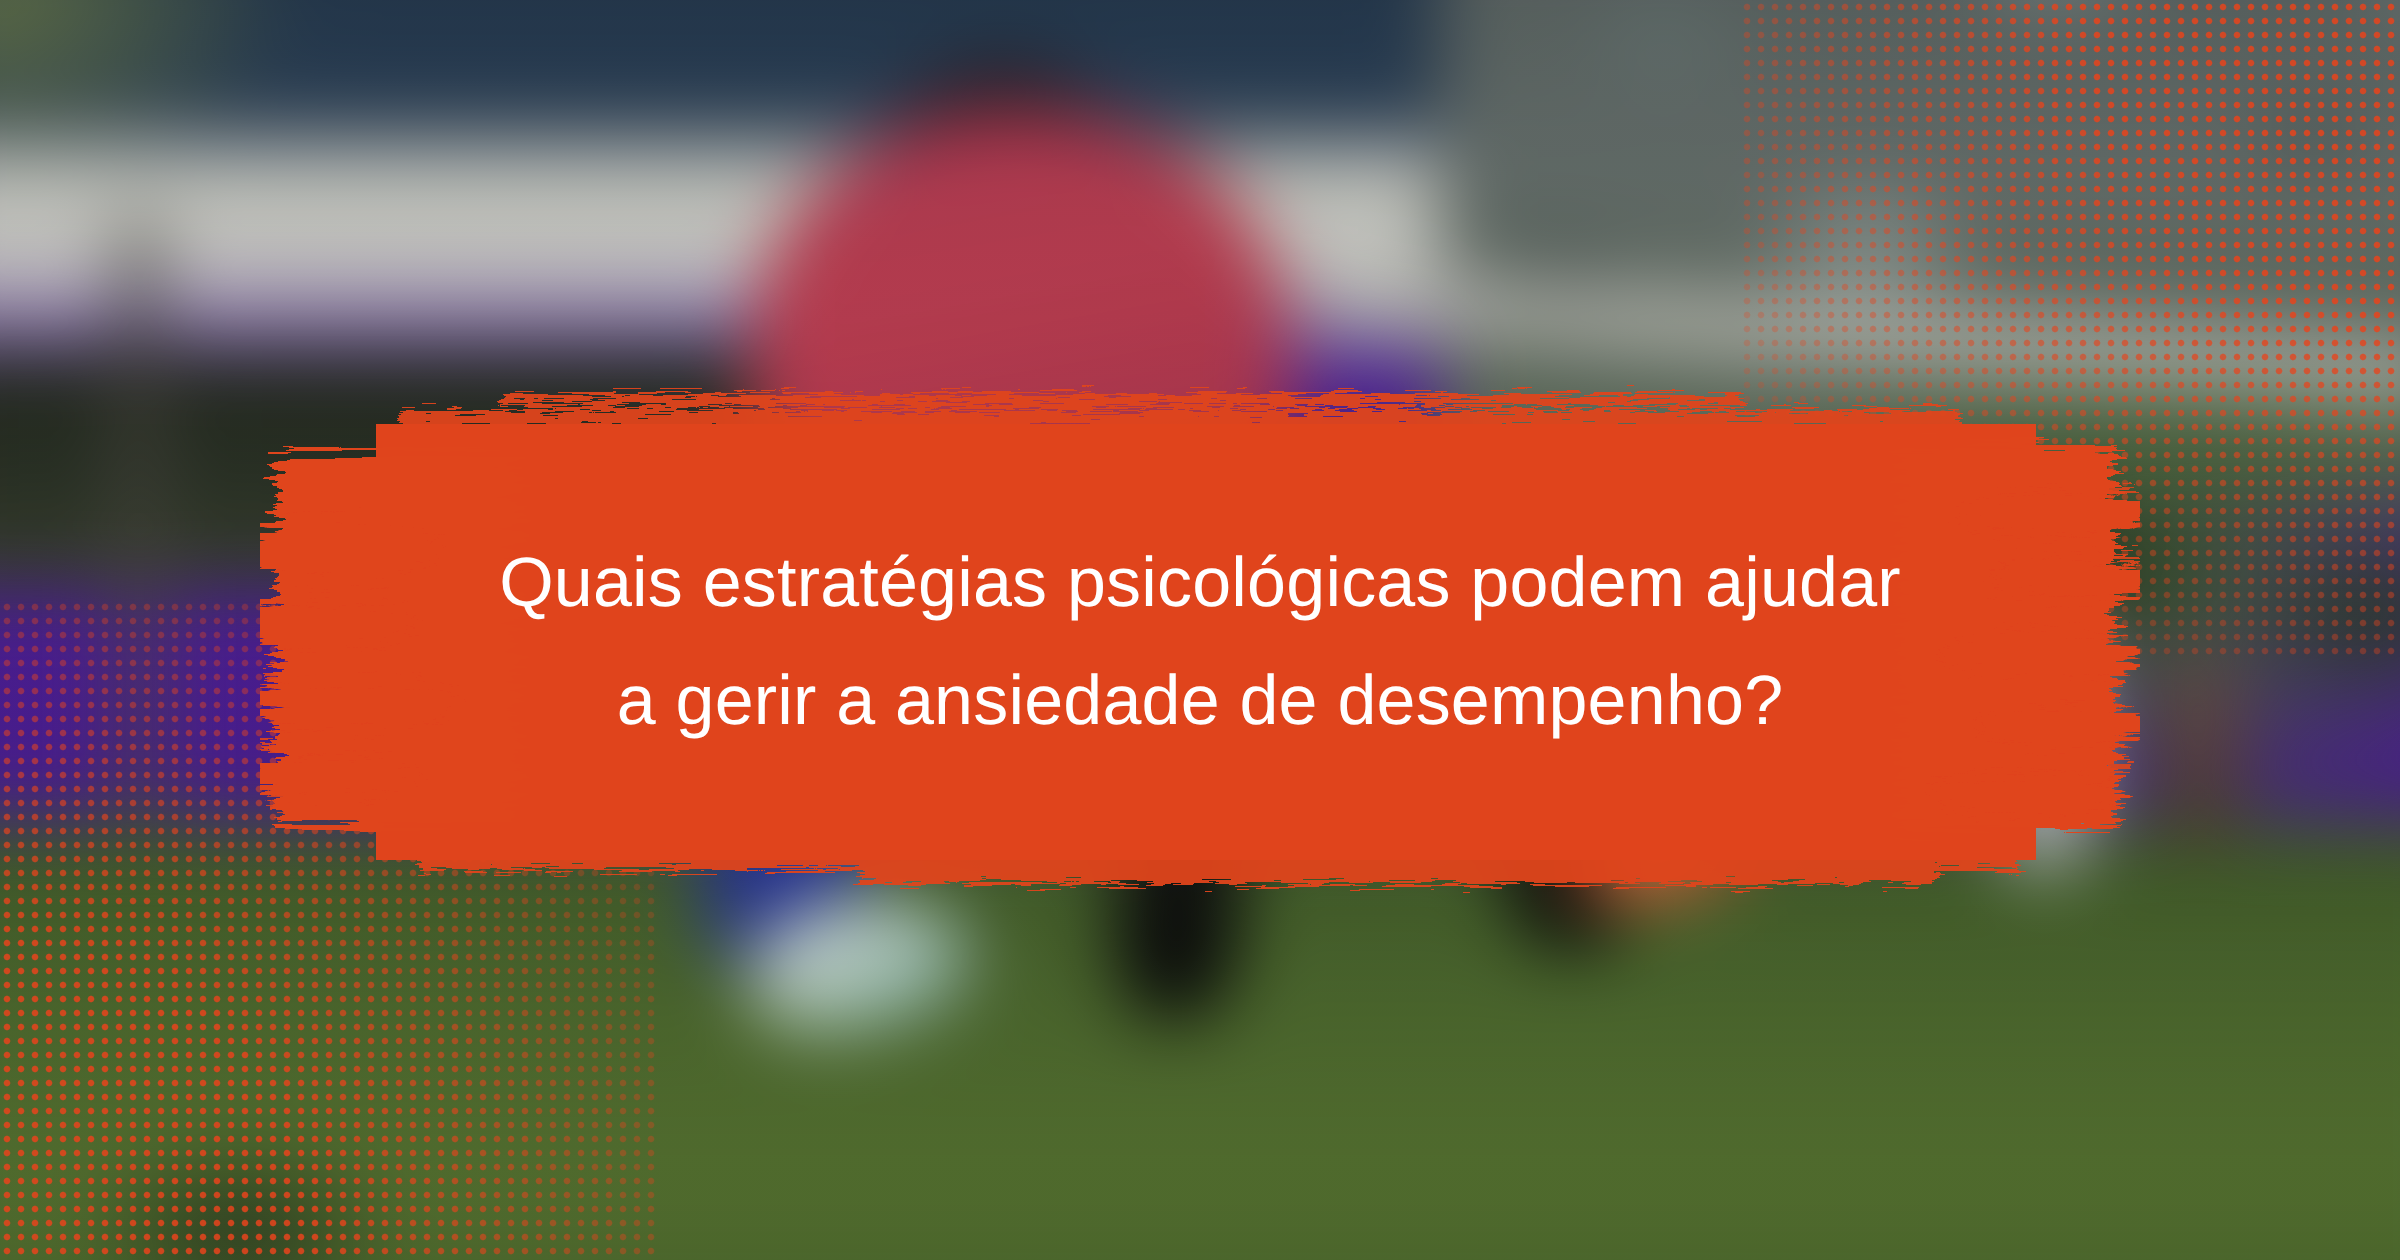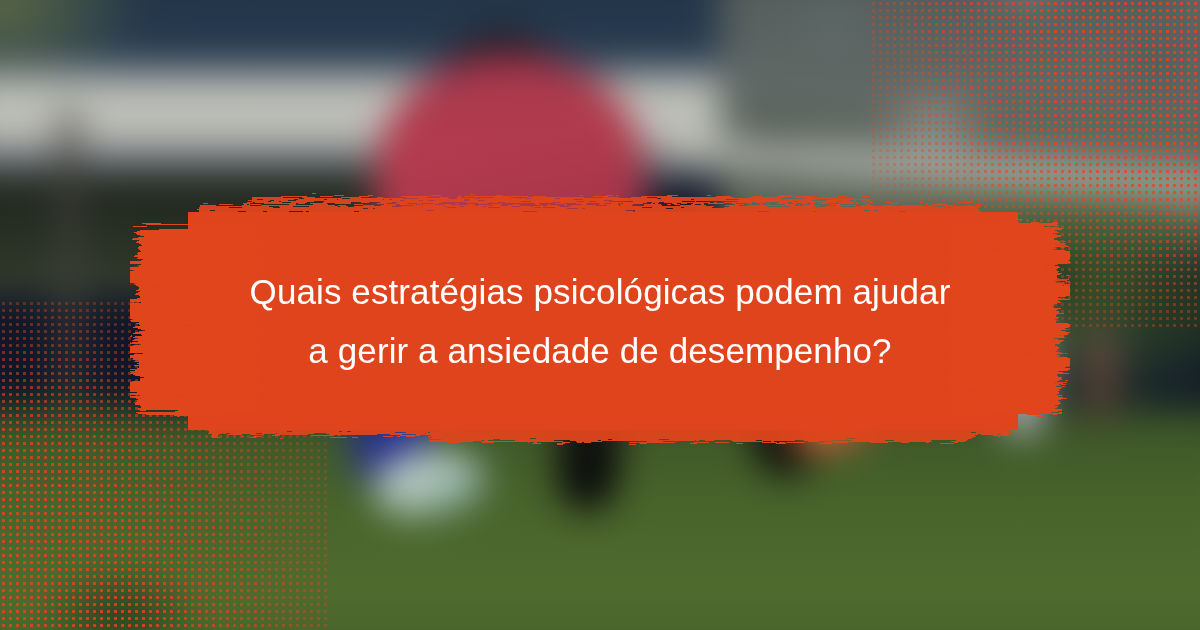--- a/index.html
+++ b/index.html
@@ -10,21 +10,21 @@
   }
   body {
     font-family: "Liberation Sans", sans-serif;
   }
 
   .card {
     position: relative;
     width: 1200px;
     height: 630px;
     overflow: hidden;
-    background: #0f172a;
+    background: #4c1d95;
   }
 
   
   .photo {
     position: absolute;
     inset: -40px;
     overflow: hidden;
     filter: blur(18px) saturate(0.95);
   }
 

